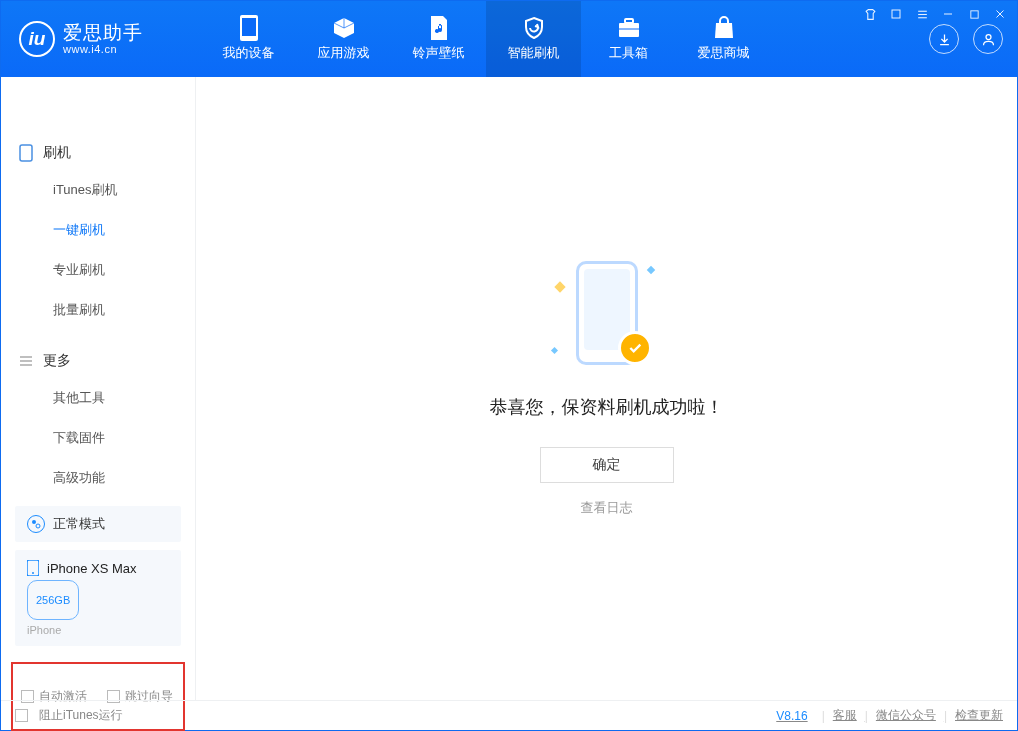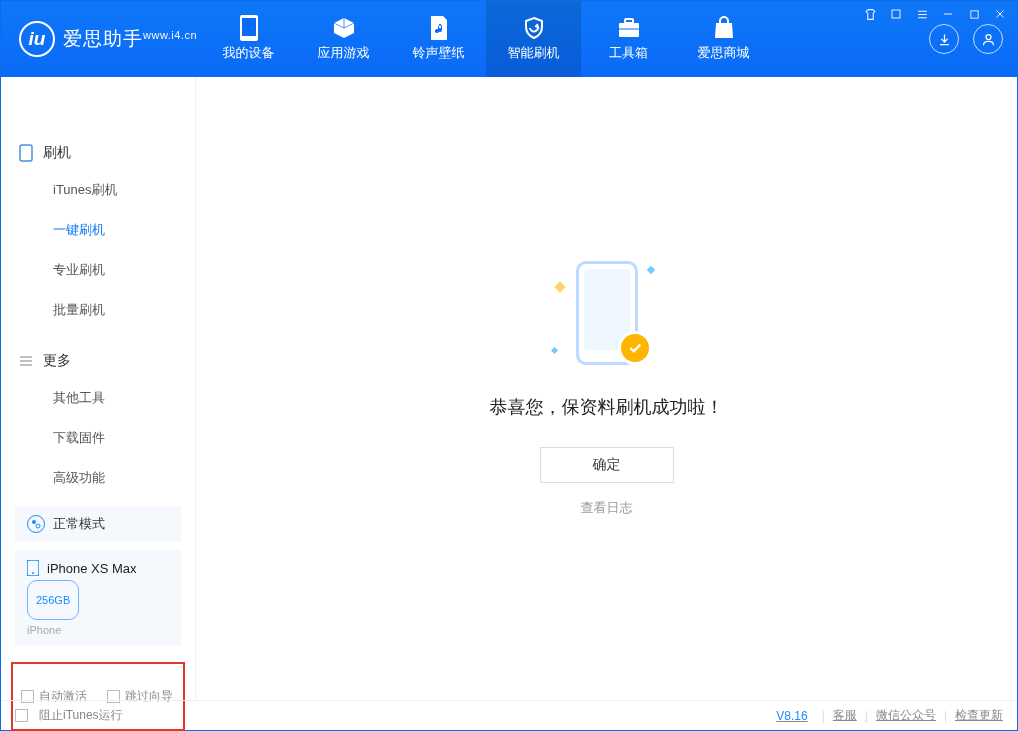--- a/index.html
+++ b/index.html
@@ -3,21 +3,21 @@
 <meta charset="utf-8">
 <style>
 * { margin: 0; padding: 0; box-sizing: border-box; font-family: "Microsoft YaHei", -apple-system, sans-serif; }
 body { background: #fff; }
 .window { width: 1018px; height: 731px; border: 1px solid #0e6bf0; display: flex; flex-direction: column; background: #fff; }
 
 
 .header { height: 76px; background: linear-gradient(180deg, #0e77f7 0%, #0a6af8 100%); display: flex; align-items: center; position: relative; }
 .logo-block { display: flex; align-items: center; gap: 8px; padding-left: 18px; width: 200px; }
 .logo-circle { width: 36px; height: 36px; border: 2.5px solid #fff; border-radius: 50%; color: #fff; display: flex; align-items: center; justify-content: center; font-size: 19px; font-weight: bold; font-style: italic; }
-.logo-text { color: #fff; display: flex; flex-direction: row; }
+.logo-text { color: #fff; display: flex; flex-direction: column; }
 .logo-cn { font-size: 19px; font-weight: 500; letter-spacing: 1px; line-height: 1.1; }
 .logo-url { font-size: 11px; opacity: 0.95; letter-spacing: 0.5px; }
 .tabs { display: flex; height: 100%; }
 .tab { width: 95px; display: flex; flex-direction: column; align-items: center; justify-content: center; gap: 4px; color: #fff; font-size: 13px; cursor: pointer; }
 .tab.active { background: rgba(0,0,0,0.12); }
 .tab-icon { width: 24px; height: 24px; display: flex; align-items: center; justify-content: center; }
 .header-right { margin-left: auto; display: flex; align-items: center; gap: 14px; padding-right: 14px; }
 .hr-icon { width: 30px; height: 30px; border: 1.5px solid rgba(255,255,255,0.75); border-radius: 50%; display: flex; align-items: center; justify-content: center; color: #fff; cursor: pointer; }
 .win-controls { position: absolute; top: 6px; right: 10px; display: flex; gap: 12px; color: rgba(255,255,255,0.9); font-size: 12px; }
 .win-ctrl { width: 14px; height: 14px; cursor: pointer; display: flex; align-items: center; justify-content: center; }

